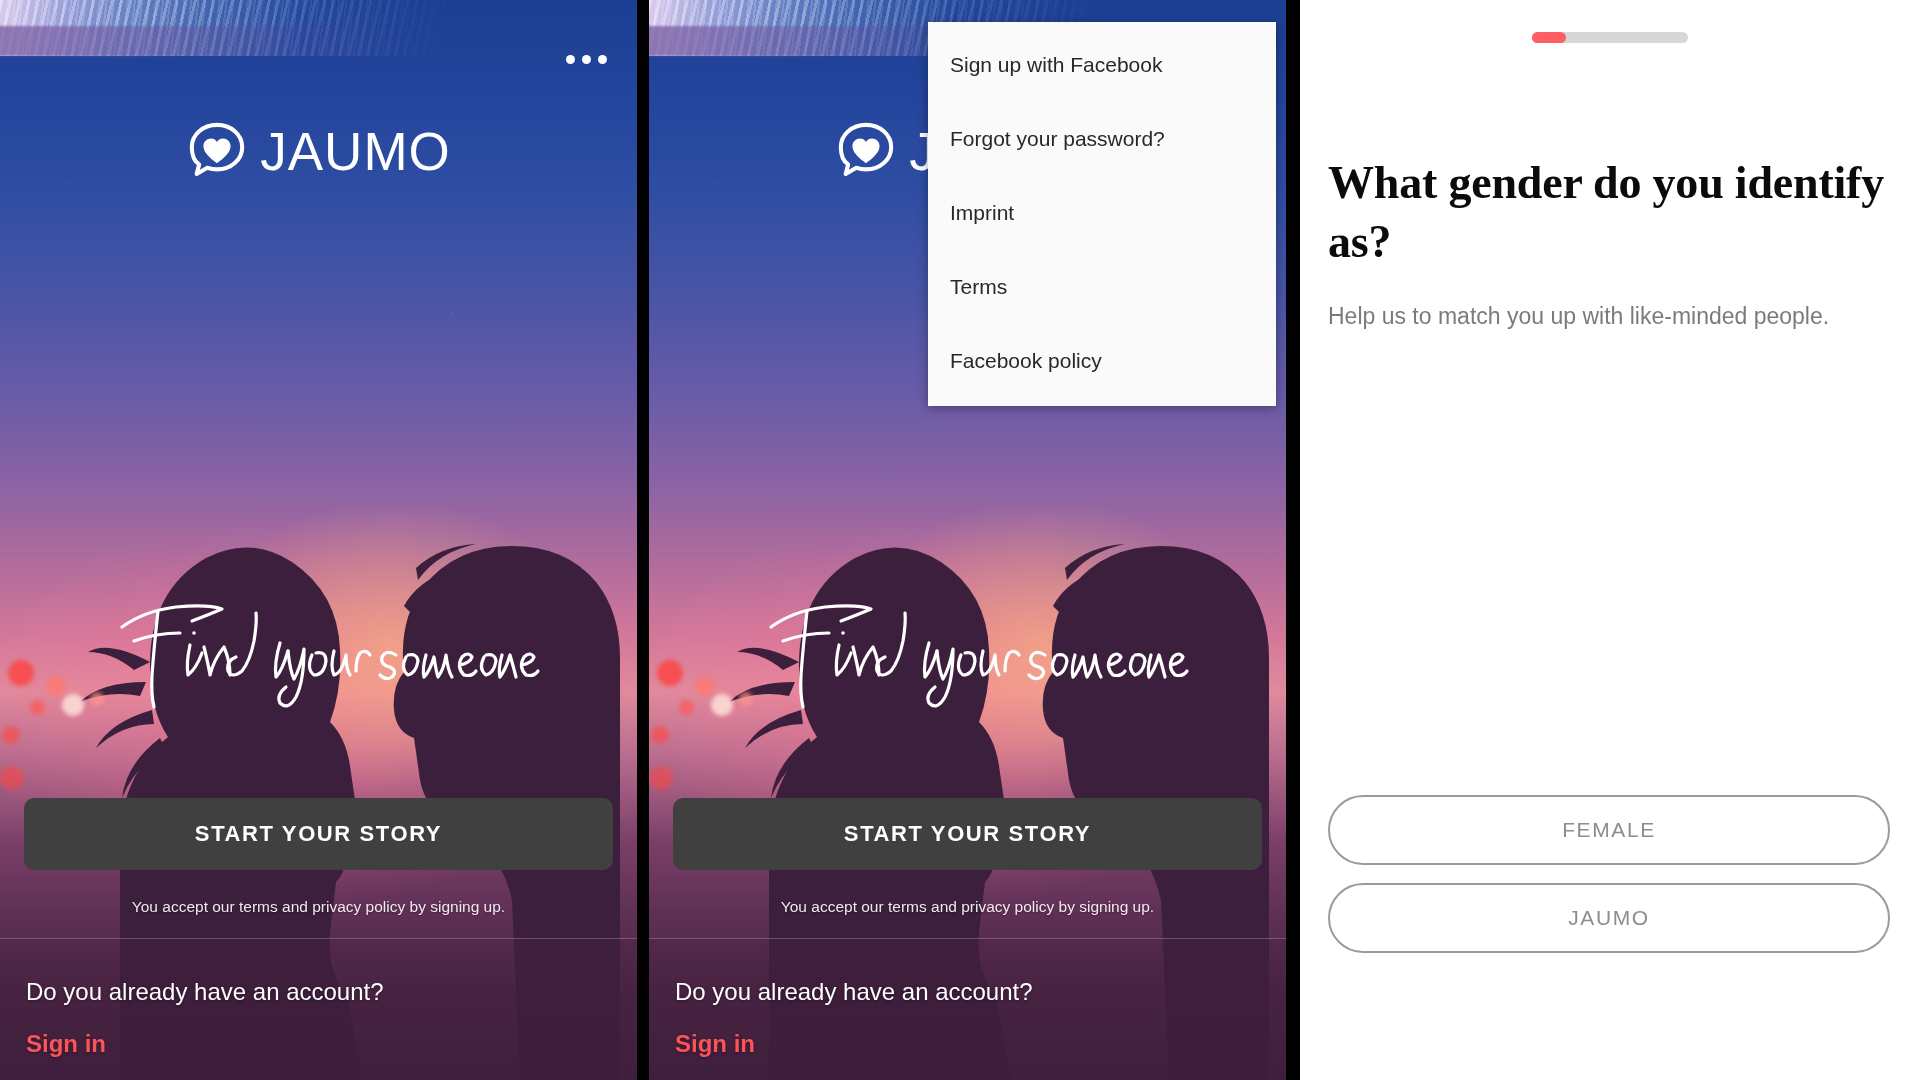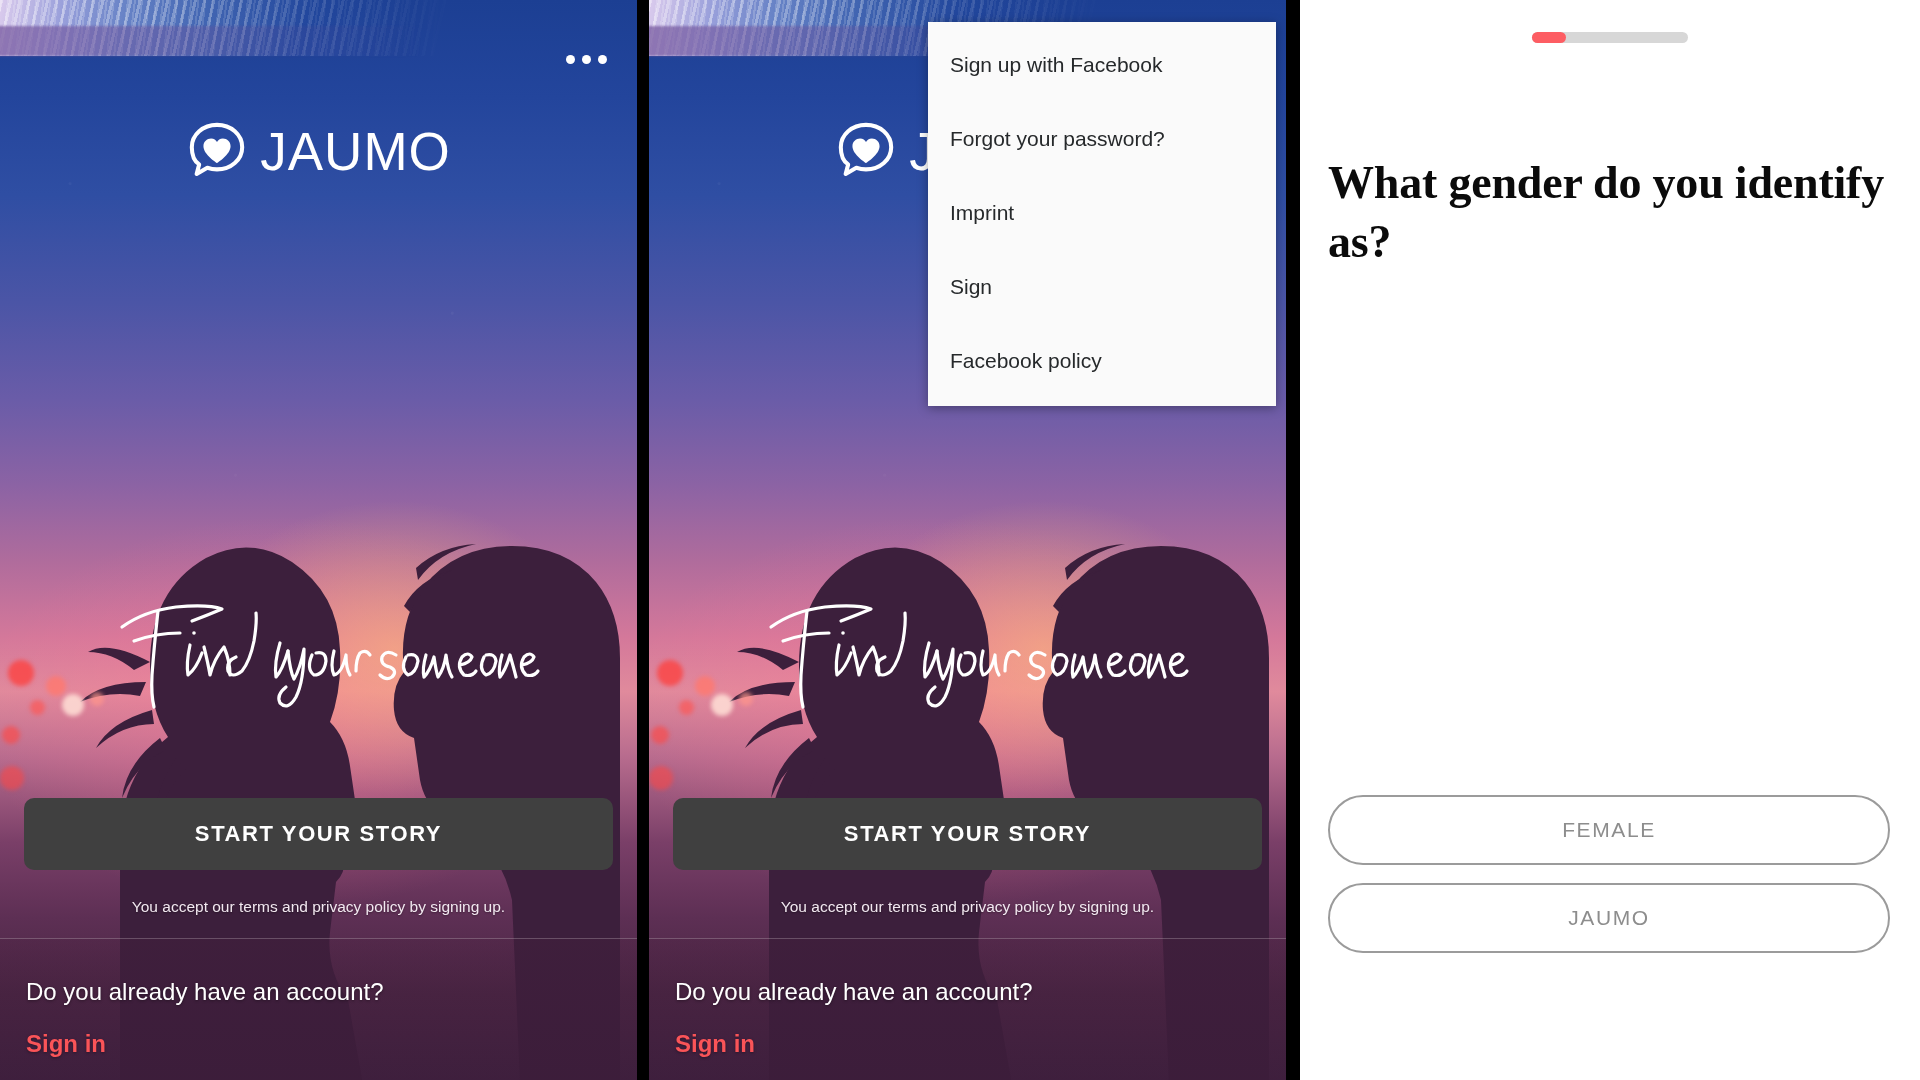--- a/index.html
+++ b/index.html
@@ -354,33 +354,34 @@
     <div class="terms-note">You accept our terms and privacy policy by signing up.</div>
     <div class="footer-scrim"></div>
     <div class="hairline"></div>
     <div class="have-account">Do you already have an account?</div>
     <div class="signin-link">Sign in</div>
 
     <div class="menu">
       <div class="menu-item">Sign up with Facebook</div>
       <div class="menu-item">Forgot your password?</div>
       <div class="menu-item">Imprint</div>
-      <div class="menu-item">Sign</div>
+      <div class="menu-item">Terms</div>
       <div class="menu-item">Facebook policy</div>
     </div>
   </div>
 
   <div class="divider-2"></div>
 
   <div class="panel panel-3">
     <div class="p3">
       <div class="progress-track">
         <div class="progress-fill" style="width: 22%;"></div>
       </div>
 
       <div class="p3-title">What gender do you identify as?</div>
+      <div class="p3-sub">Help us to match you up with like-minded people.</div>
 
       <button class="gender-btn gender-female">FEMALE</button>
       <button class="gender-btn gender-male">JAUMO</button>
     </div>
   </div>
 
 </div>
 
 </body></html>

